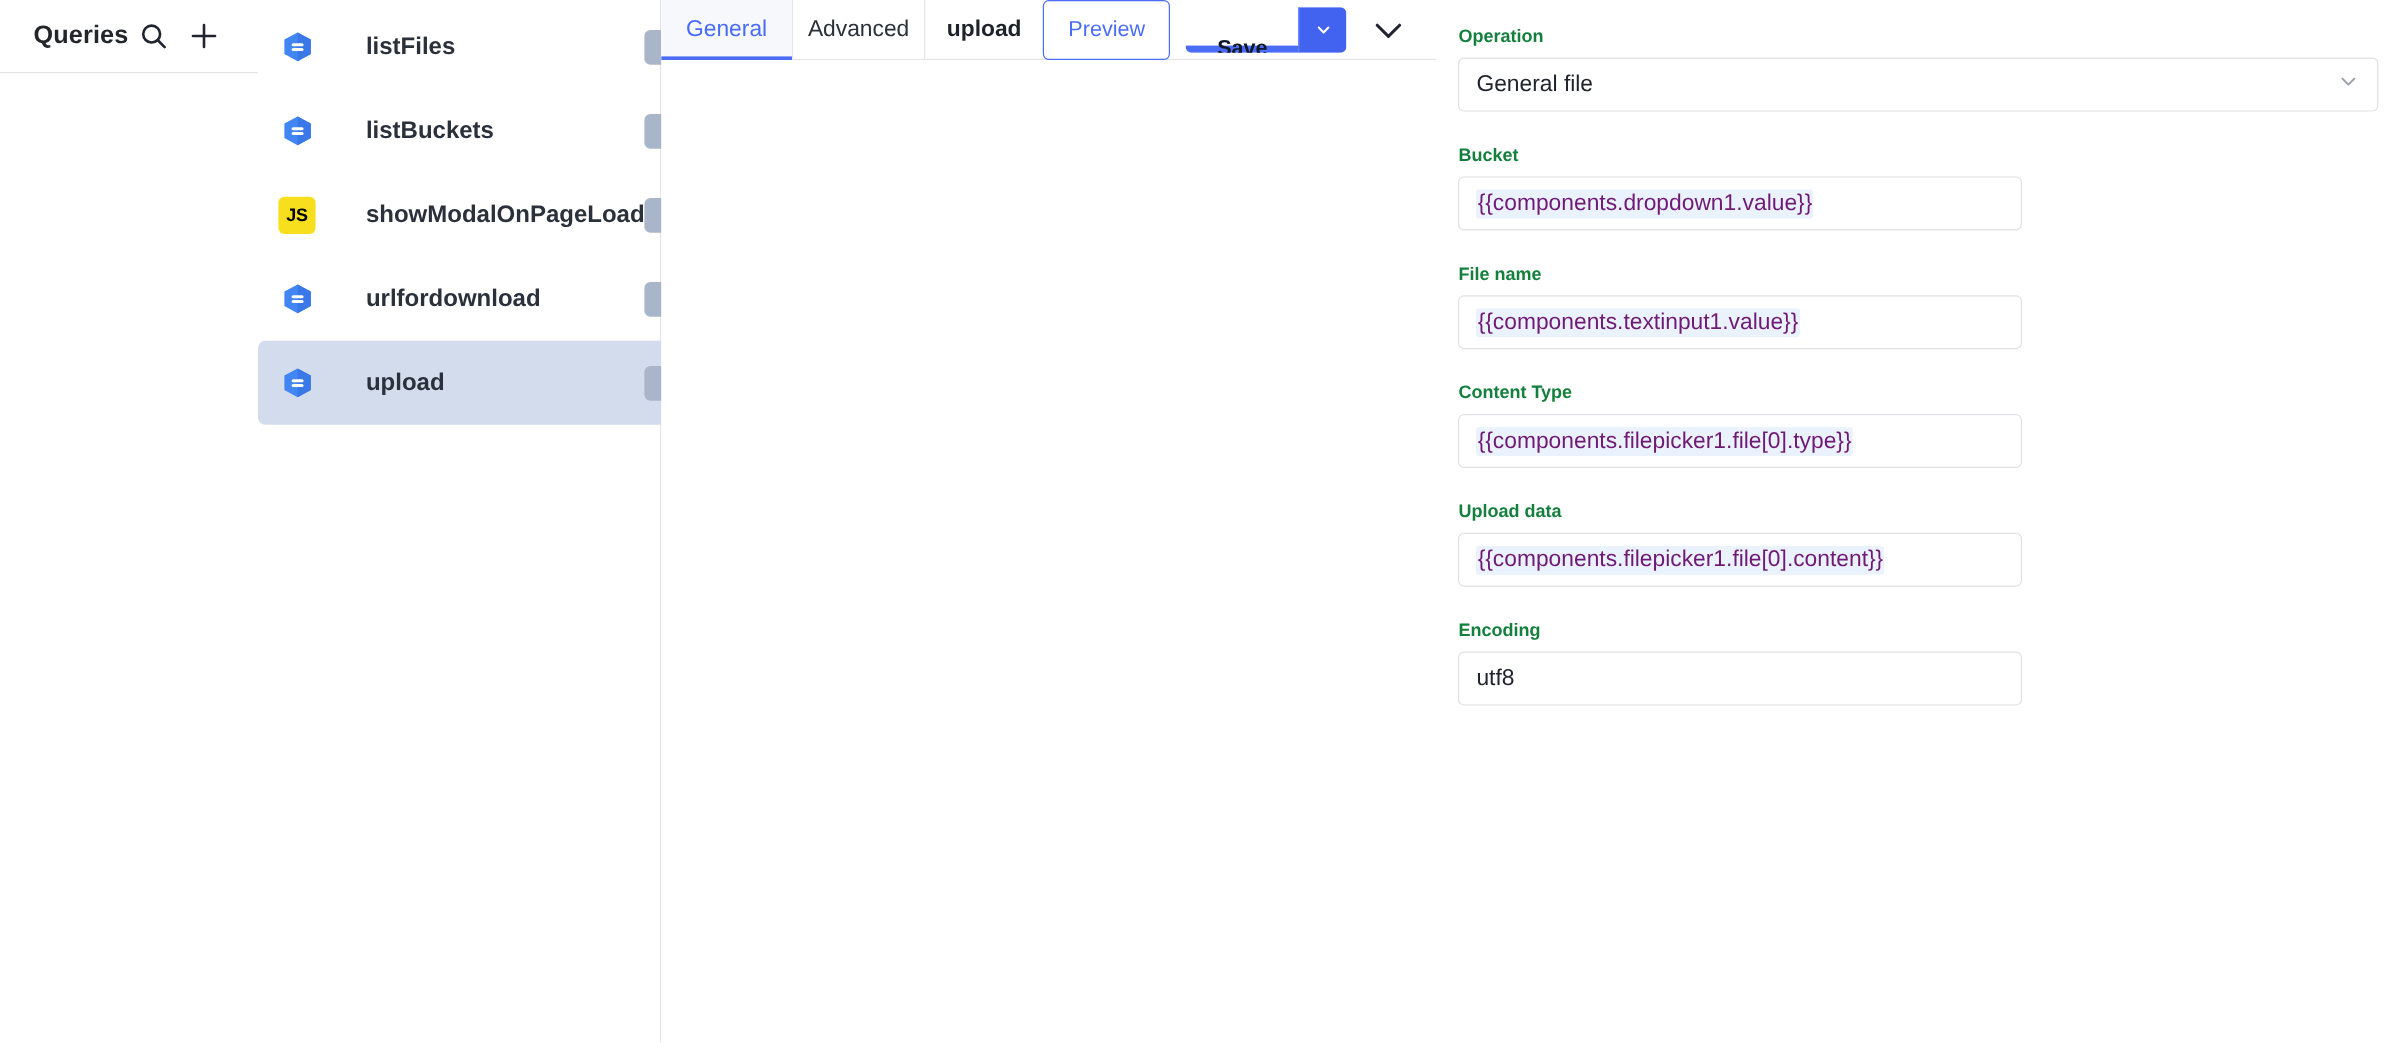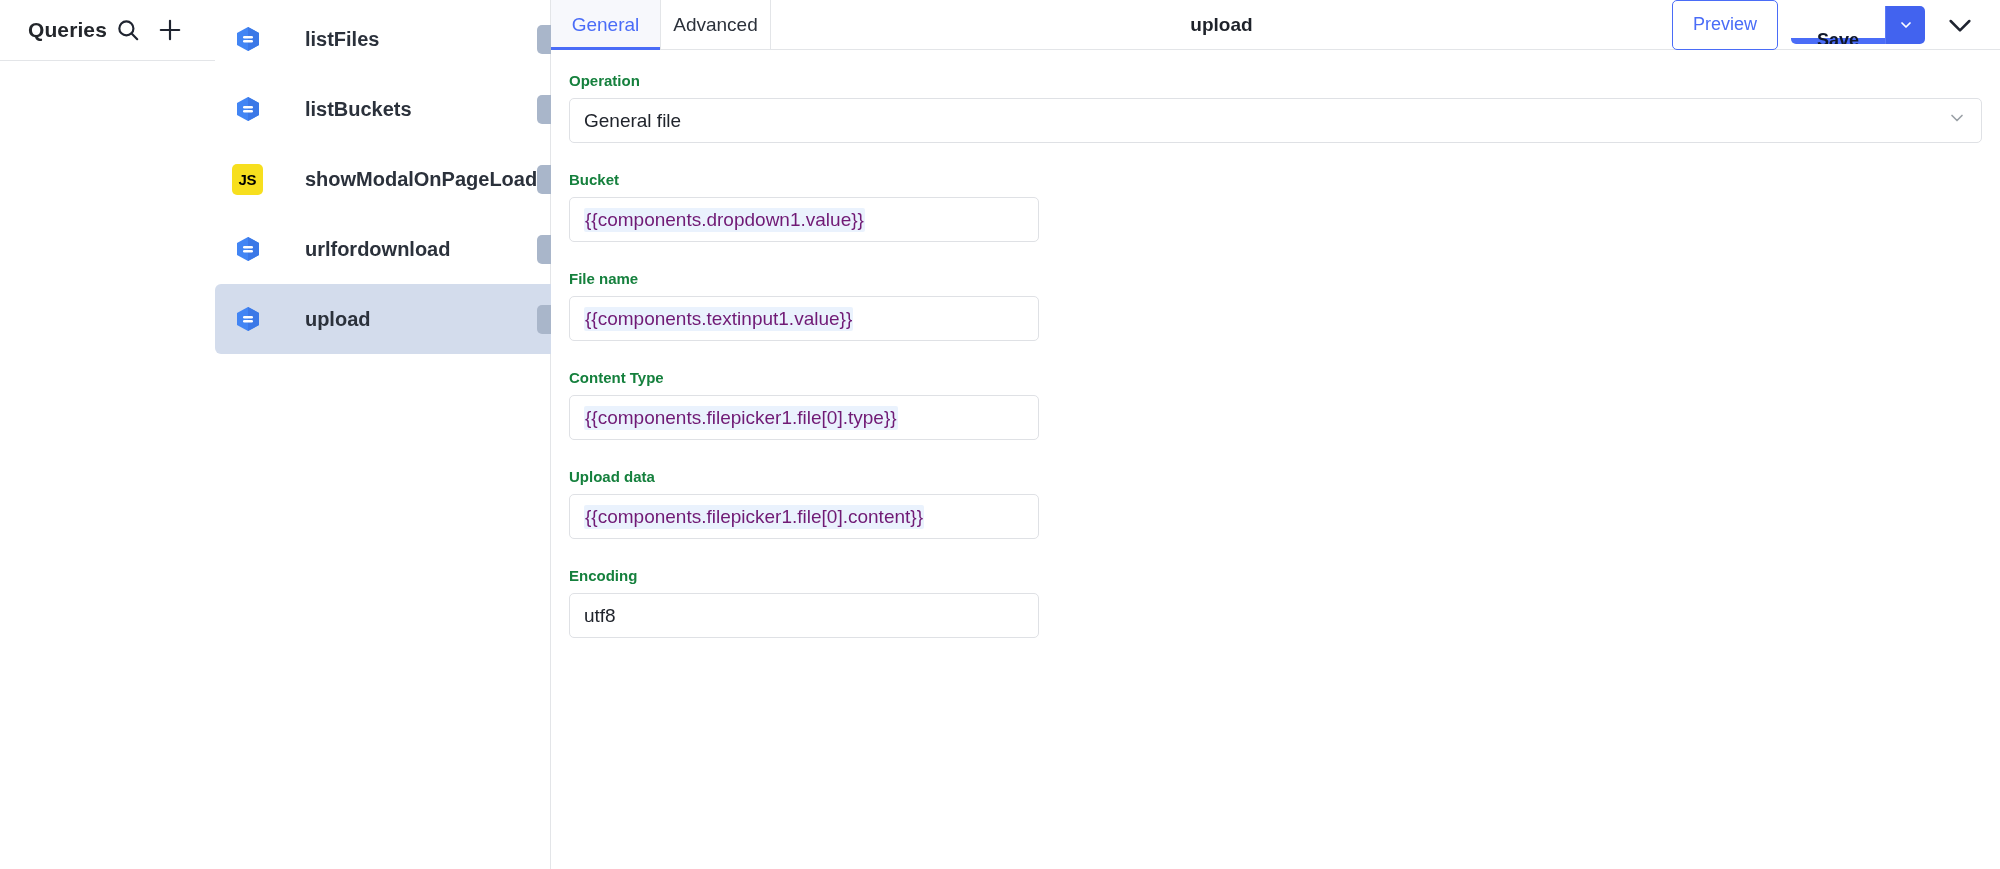--- a/index.html
+++ b/index.html
@@ -100,21 +100,21 @@
     border-top: 6px solid transparent;
     border-bottom: 6px solid transparent;
     margin-left: 2px;
   }
 
   
   .main {
     flex: 1 1 auto;
     height: 869px;
     display: flex;
-    flex-direction: column;
+    flex-direction: row;
     background: #ffffff;
     overflow: hidden;
   }
   .toolbar {
     height: 50px;
     flex: 0 0 50px;
     display: flex;
     align-items: stretch;
     border-bottom: 1px solid #e3e5e8;
     background: #ffffff;

